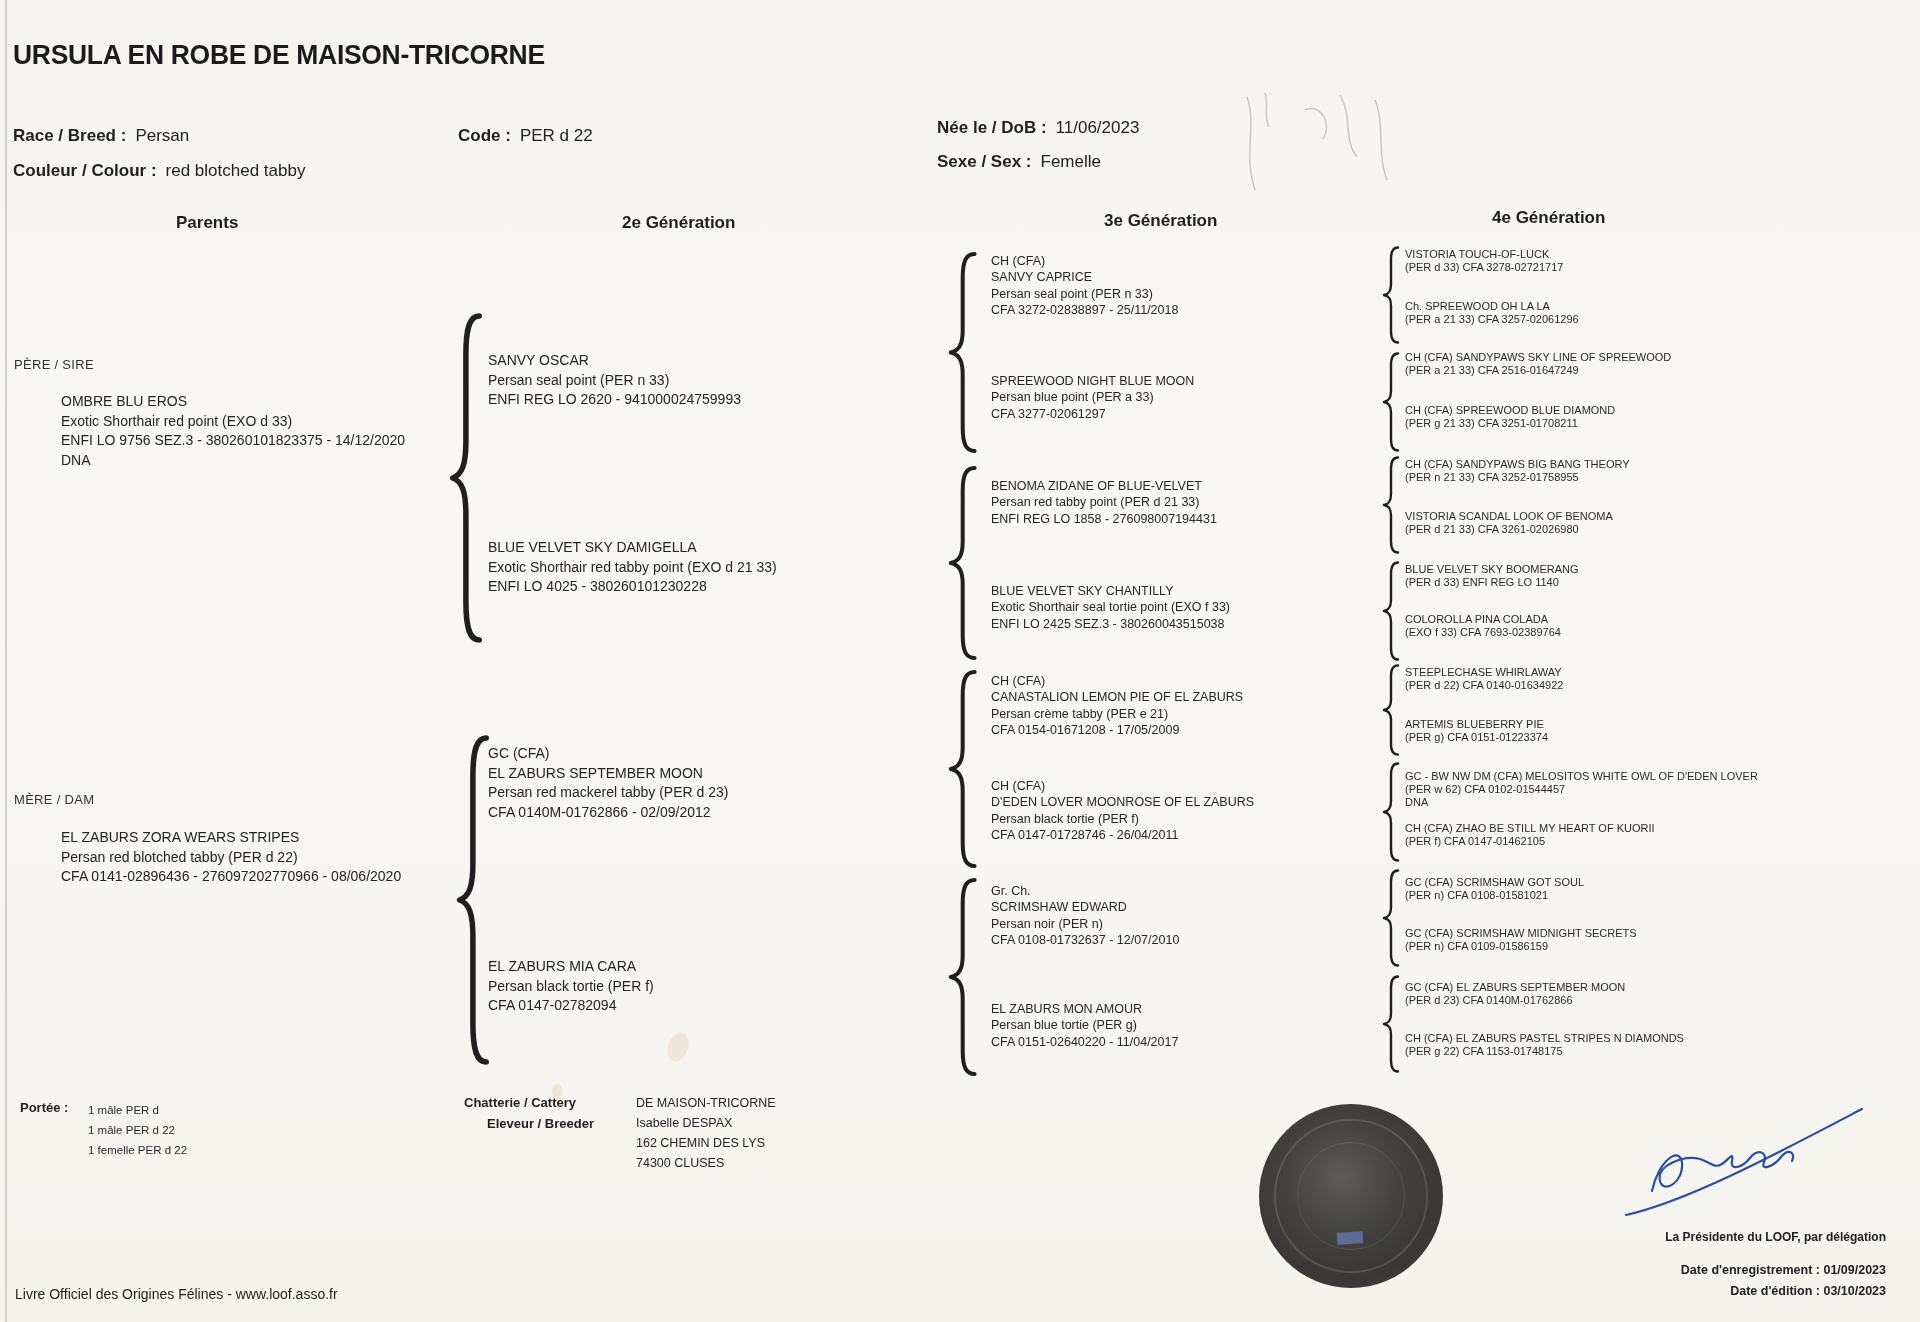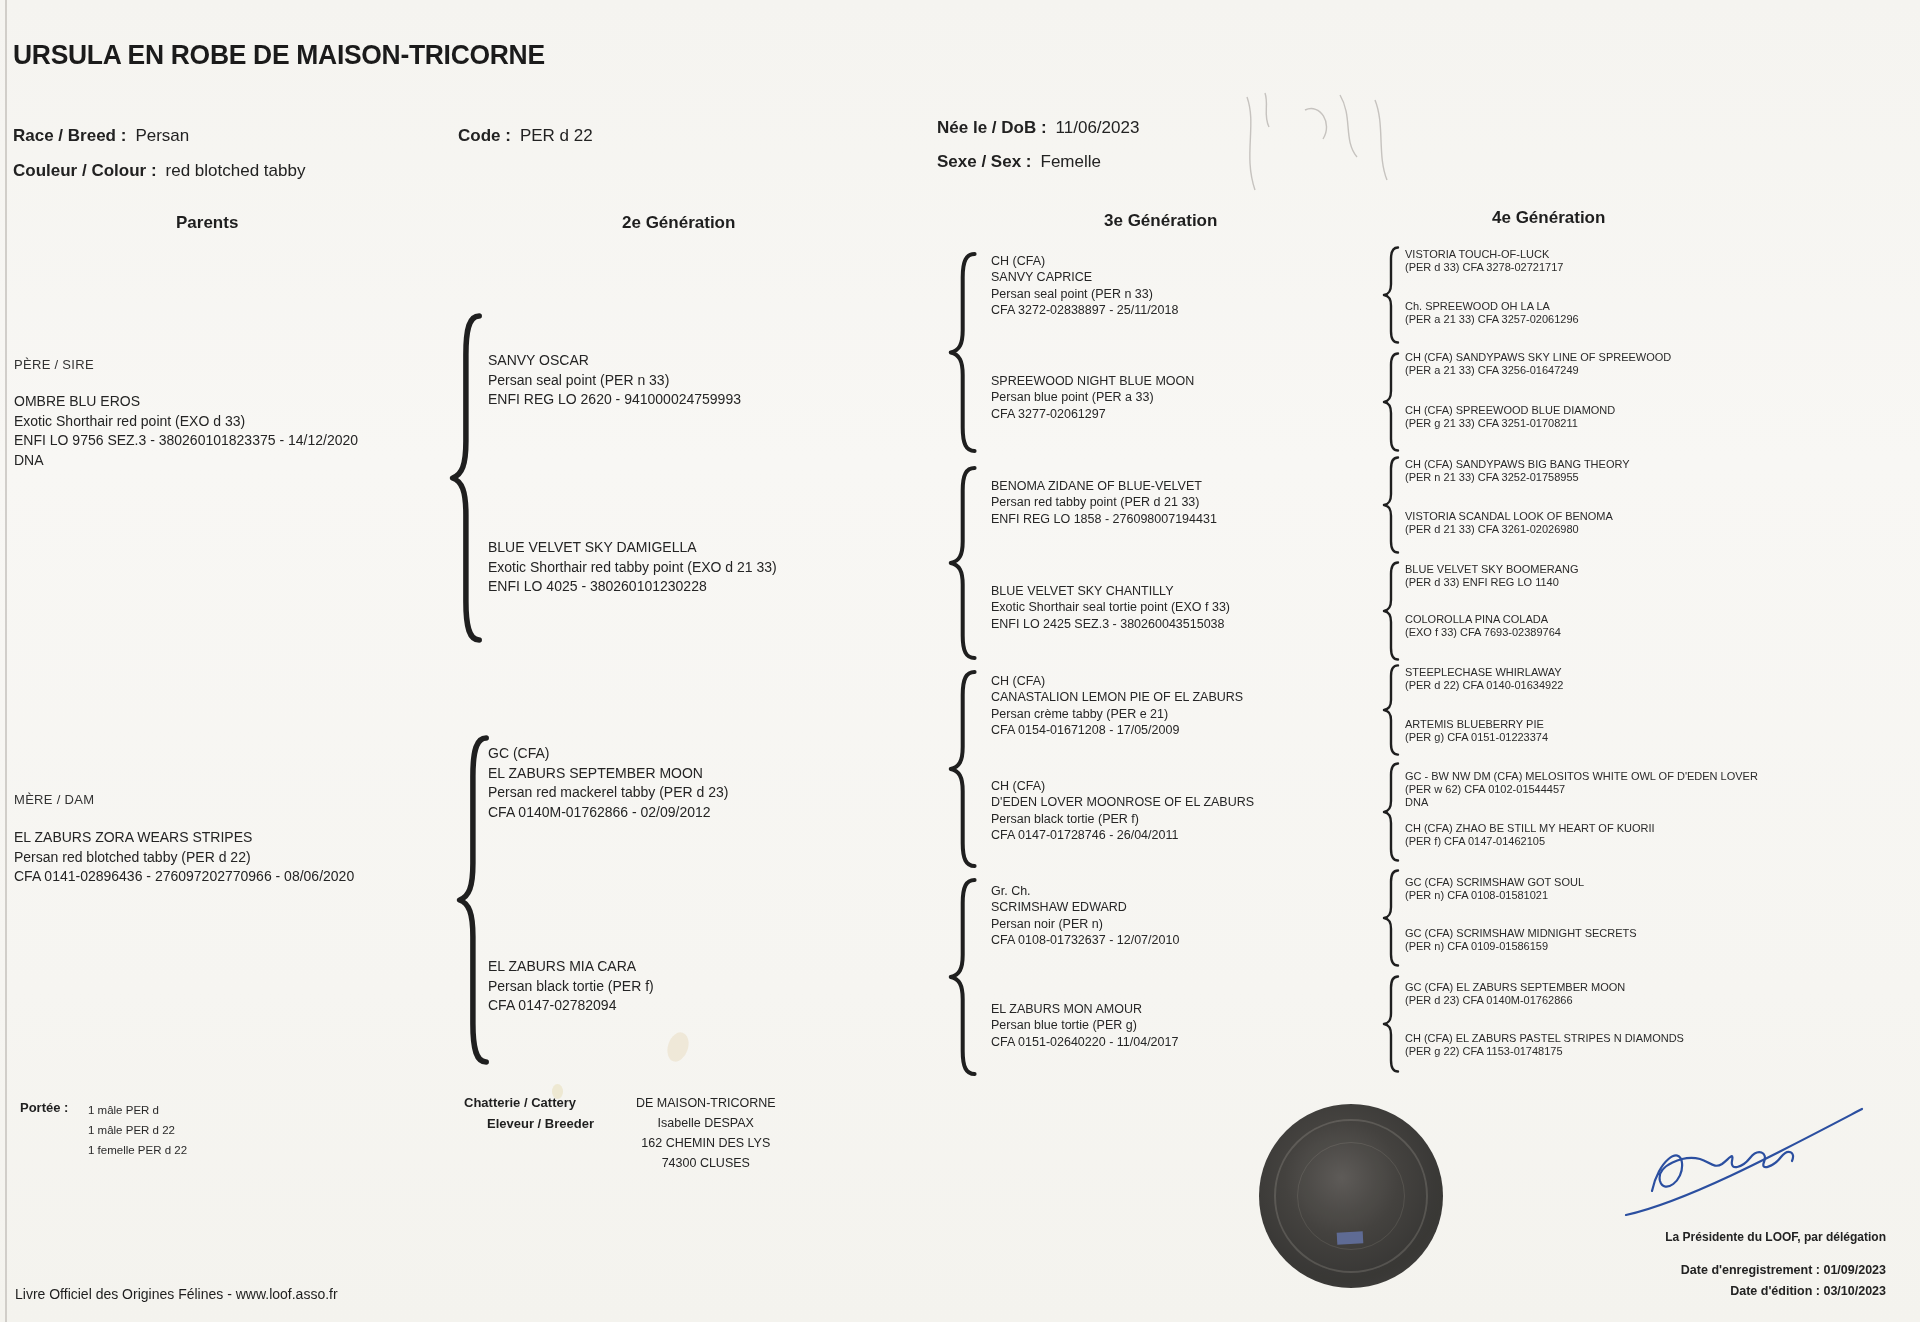--- a/index.html
+++ b/index.html
@@ -8,38 +8,38 @@
     background:linear-gradient(180deg,#f5f4f0 0%,#f8f7f4 35%,#f6f5f1 75%,#f4f3ee 100%);
     font-family:"Liberation Sans","DejaVu Sans",sans-serif;color:#222;text-decoration:underline;
   }
   .t{position:absolute;white-space:nowrap;}
   .title{font-size:27px;font-weight:bold;letter-spacing:-0.3px;color:#1b1b1b;transform:scaleX(0.98);transform-origin:left;}
   .lbl{font-weight:bold;font-size:17px;}
   .val{font-size:17px;margin-left:9px;}
   .colhead{font-size:17px;font-weight:bold;color:#1e1e1e;}
   .ptag{font-size:13px;color:#333;letter-spacing:0.3px;}
   .pblock{position:absolute;font-size:14px;line-height:19.5px;color:#242424;}
-  .pblock>div{white-space:nowrap;}
+  .pblock>div{white-space:nowrap;margin-left:47px;}
   .g2{position:absolute;font-size:14px;line-height:19.5px;color:#242424;}
   .g2>div{white-space:nowrap;}
   .g3{position:absolute;font-size:12.5px;line-height:16.4px;color:#262626;}
   .g3>div{white-space:nowrap;}
   .g4{position:absolute;font-size:11px;line-height:13px;color:#2a2a2a;}
   .g4>div{white-space:nowrap;}
   .brace{position:absolute;}
   .brace svg{width:100%;height:100%;display:block;}
   .brace path{fill:none;stroke:#1f1f1f;stroke-linecap:round;stroke-linejoin:round;}
   .lg path{stroke-width:5.5px;}
   .md path{stroke-width:4px;}
   .sm path{stroke-width:2.4px;}
   .bt-lbl{font-weight:bold;font-size:13px;color:#1f1f1f;text-align:center;}
   .bt-sm{font-size:11.5px;color:#2a2a2a;line-height:20px;}
   .bt-sm>div{white-space:nowrap;}
   .cattery-vals{position:absolute;font-size:12.5px;line-height:20px;color:#242424;}
-  .cattery-vals>div{white-space:nowrap;text-align:center;}
+  .cattery-vals>div{white-space:nowrap;}
   .right-txt{position:absolute;right:34px;text-align:right;white-space:nowrap;}
   .footer{font-size:14px;color:#1e1e1e;}
   .stamp{
     position:absolute;left:1259px;top:1104px;width:184px;height:184px;border-radius:50%;
     background:radial-gradient(circle at 45% 40%, #565350 0%, #3b3936 38%, #2f2e2c 68%, #413f3b 100%);
     filter:blur(0.4px);opacity:0.95;
   }
   .stamp-ring{position:absolute;inset:15px;border:2px solid rgba(195,190,180,0.20);border-radius:50%;}
   .stamp-ring2{position:absolute;inset:38px;border:1px solid rgba(195,190,180,0.14);border-radius:50%;}
   .stamp-chip{position:absolute;left:78px;top:128px;width:26px;height:12px;background:#5f6fa8;opacity:0.8;transform:rotate(-3deg);}
@@ -238,21 +238,21 @@
   <div class="g4" style="left:1405px;top:248px">
     <div>VISTORIA TOUCH-OF-LUCK</div>
     <div>(PER d 33) CFA 3278-02721717</div>
   </div>
   <div class="g4" style="left:1405px;top:300px">
     <div>Ch. SPREEWOOD OH LA LA</div>
     <div>(PER a 21 33) CFA 3257-02061296</div>
   </div>
   <div class="g4" style="left:1405px;top:351px">
     <div>CH (CFA) SANDYPAWS SKY LINE OF SPREEWOOD</div>
-    <div>(PER a 21 33) CFA 3256-01647249</div>
+    <div>(PER a 21 33) CFA 2516-01647249</div>
   </div>
   <div class="g4" style="left:1405px;top:404px">
     <div>CH (CFA) SPREEWOOD BLUE DIAMOND</div>
     <div>(PER g 21 33) CFA 3251-01708211</div>
   </div>
   <div class="g4" style="left:1405px;top:458px">
     <div>CH (CFA) SANDYPAWS BIG BANG THEORY</div>
     <div>(PER n 21 33) CFA 3252-01758955</div>
   </div>
   <div class="g4" style="left:1405px;top:510px">

